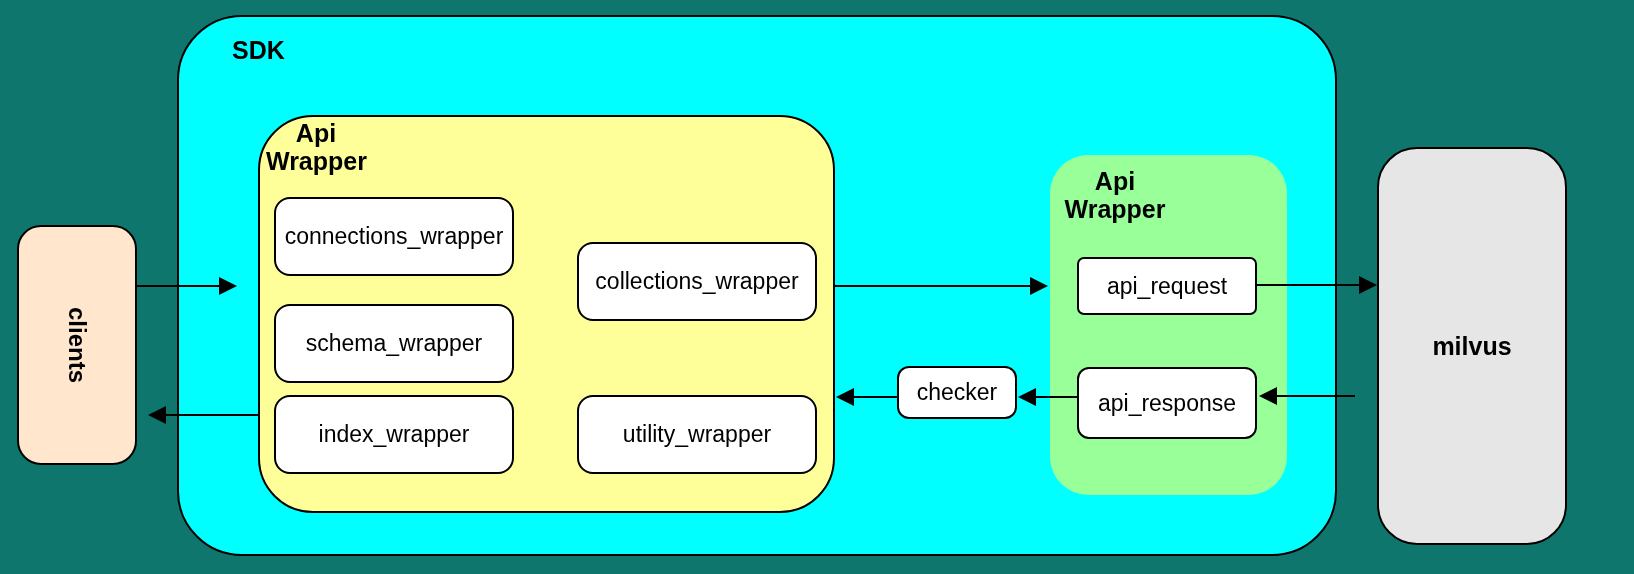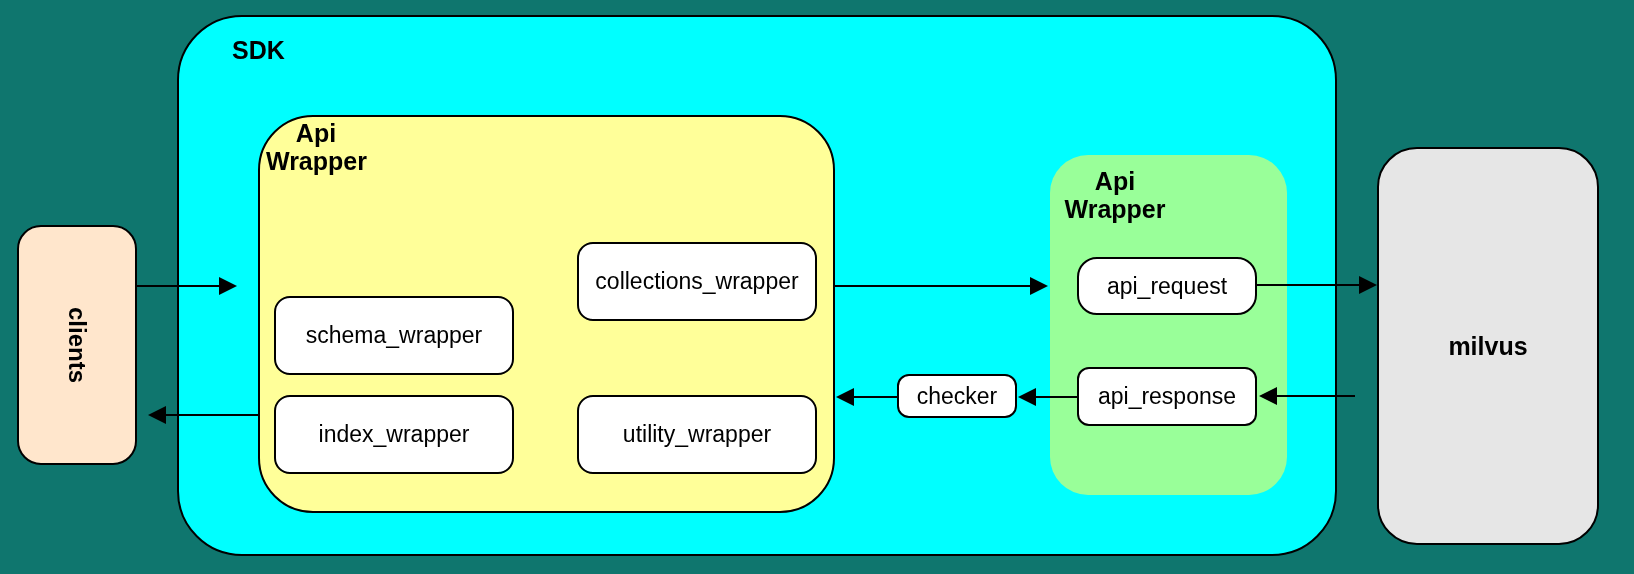--- a/index.html
+++ b/index.html
@@ -56,48 +56,48 @@
     background: #FFE6CC;
     border: 2px solid #000;
     border-radius: 24px;
     display: flex; align-items: center; justify-content: center;
   }
   .clients .rot {
     transform: rotate(90deg);
     font-size: 24px; font-weight: bold; white-space: nowrap; color: #000;
   }
   .milvus {
-    left: 1377px; top: 147px; width: 222px; height: 398px;
+    left: 1377px; top: 147px; width: 190px; height: 398px;
     background: #E6E6E6;
     border: 2px solid #000;
     border-radius: 40px;
     display: flex; align-items: center; justify-content: center;
     font-size: 25px; font-weight: bold; color: #000;
   }
 
   
   .wbox {
     background: #FFFFFF;
     border: 2.5px solid #000;
     border-radius: 16px;
     display: flex; align-items: center; justify-content: center;
     font-size: 23px; color: #000;
     white-space: nowrap;
   }
   .wrap-box { width: 240px; height: 79px; }
   .w-connections { left: 274px; top: 197px; }
   .w-collections { left: 577px; top: 197px; margin-top: 45px; }
-  .w-schema     { left: 274px; top: 296px; }
+  .w-schema     { left: 274px; top: 304px; }
   .w-partition  { left: 577px; top: 296px; }
   .w-index      { left: 274px; top: 395px; text-align: right; }
   .w-utility    { left: 577px; top: 395px; }
 
-  .checker      { left: 897px;  top: 374px; width: 120px; height: 44px; border-radius: 12px; }
-  .api-request  { left: 1077px; top: 257px; width: 180px; height: 58px; border-radius: 20px; }
-  .api-response { left: 1077px; top: 367px; width: 180px; height: 59px; border-radius: 12px; }
+  .checker      { left: 897px;  top: 366px; width: 120px; height: 53px; border-radius: 12px; }
+  .api-request  { left: 1077px; top: 257px; width: 180px; height: 58px; border-radius: 7px; }
+  .api-response { left: 1077px; top: 367px; width: 180px; height: 72px; border-radius: 12px; }
 
   
   .arrow { position: absolute; height: 18px; }
   .arrow .line {
     position: absolute; top: 8px; height: 2px; background: #000;
   }
   .arrow .head {
     position: absolute; top: 0; width: 0; height: 0;
     border-top: 9px solid transparent;
     border-bottom: 9px solid transparent;
@@ -136,20 +136,23 @@
   </div>
 
   <div class="abs clients" style="background-color: rgb(255, 230, 204);">
     <span class="rot">clients</span>
   </div>
 
   <div class="abs milvus" style="background-color: rgb(230, 230, 230);">
     <span>milvus</span>
   </div>
 
+  <div class="abs wbox wrap-box w-connections">
+    <span>connections_wrapper</span>
+  </div>
   <div class="abs wbox wrap-box w-collections">
     <span>collections_wrapper</span>
   </div>
   <div class="abs wbox wrap-box w-schema">
     <span>schema_wrapper</span>
   </div>
   <div class="abs wbox wrap-box w-index">
     <span>index_wrapper</span>
   </div>
   <div class="abs wbox wrap-box w-utility">

